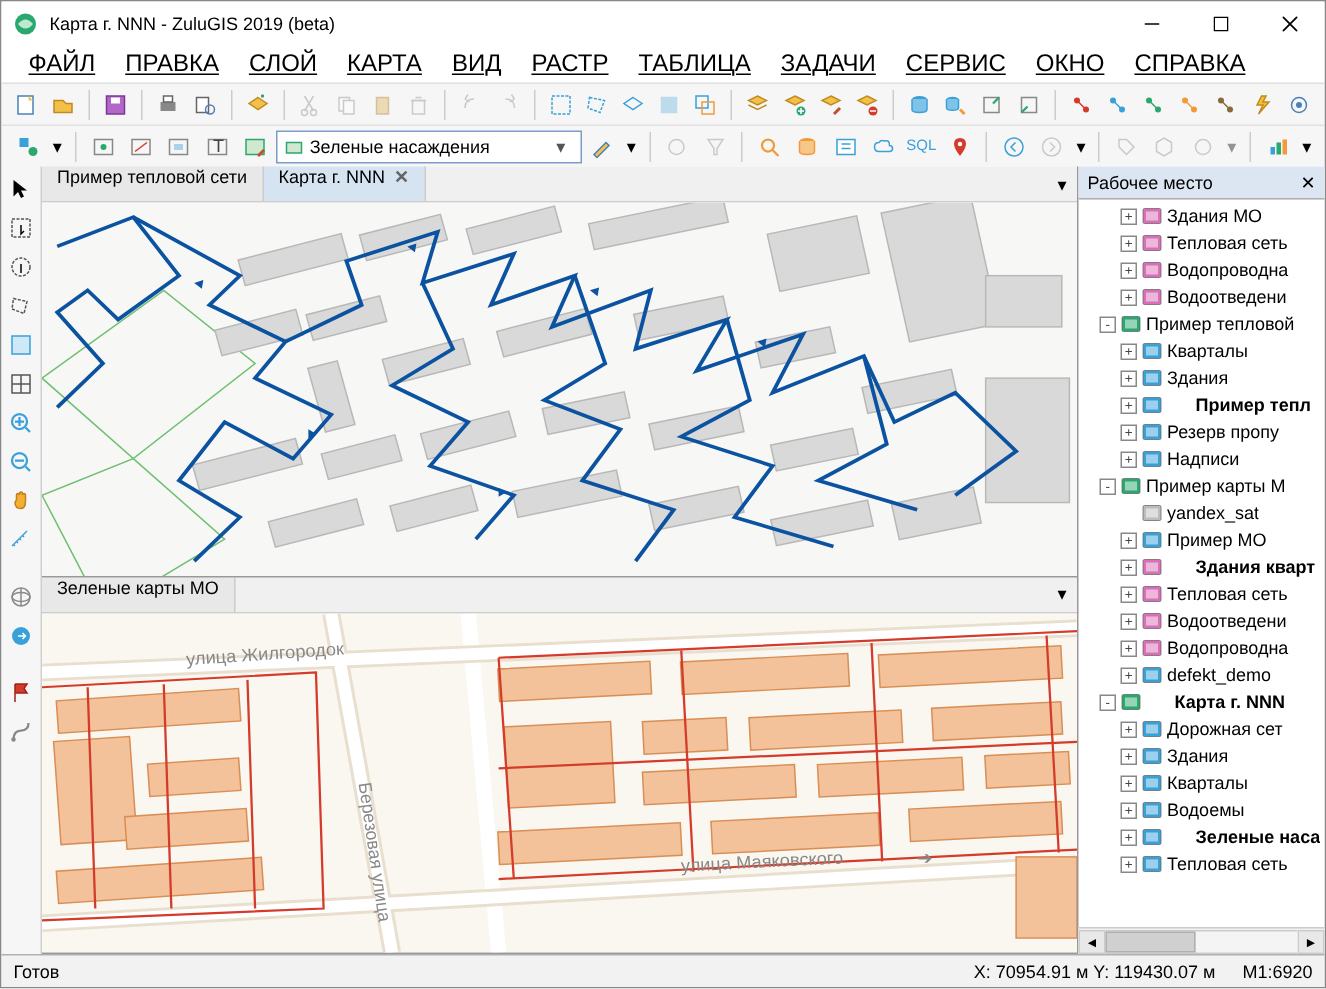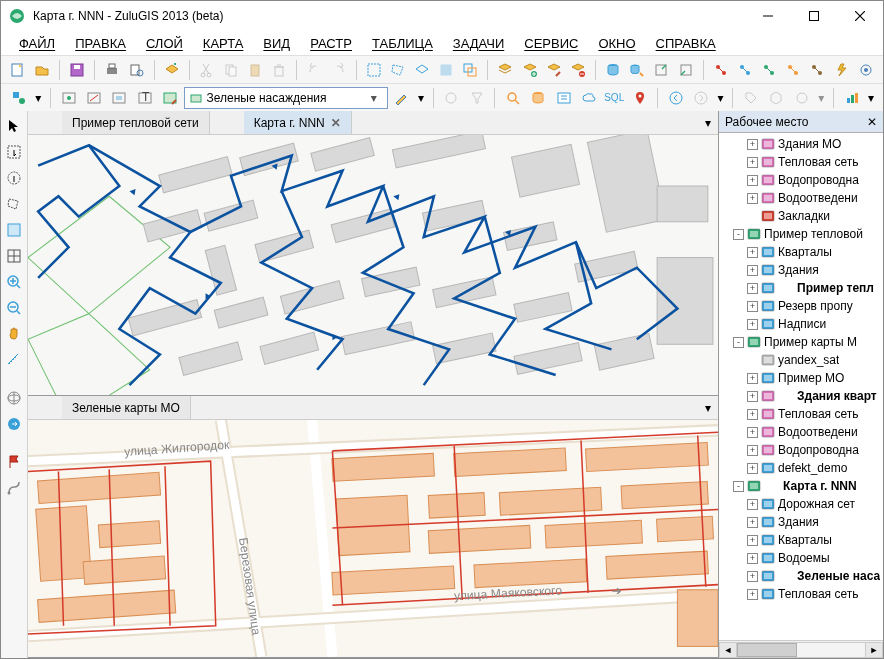--- a/index.html
+++ b/index.html
@@ -7,37 +7,37 @@
 .window { width: 100%; height: 100%; display: flex; flex-direction: column; border: 1px solid #888; }
 
 
 .titlebar { height: 30px; display: flex; align-items: center; padding: 0 0 0 8px; background: #fff; }
 .titlebar .app-icon { width: 16px; height: 16px; margin-right: 8px; }
 .titlebar .title { flex: 1; font-size: 12px; color: #000; }
 .titlebar .win-btn { width: 46px; height: 30px; display: flex; align-items: center; justify-content: center; color: #000; }
 
 
 .menubar { height: 24px; display: flex; align-items: center; padding: 0 10px; gap: 4px; background: #fff; }
-.menubar .menu-item { padding: 2px 8px; text-decoration: underline; text-underline-offset: 2px; font-size: 13px; text-decoration-thickness: 1px; text-align: right; }
+.menubar .menu-item { padding: 2px 8px; text-decoration: underline; text-underline-offset: 2px; font-size: 16px; text-decoration-thickness: 1px; text-align: right; }
 
 
 .toolbar { height: 28px; display: flex; align-items: center; padding: 0 6px; gap: 2px; background: #f6f6f6; border-top: 1px solid #e0e0e0; }
 .toolbar .tbtn { width: 24px; height: 24px; display: flex; align-items: center; justify-content: center; border-radius: 3px; }
 .toolbar .sep { width: 1px; height: 20px; background: #ccc; margin: 0 4px; }
 .toolbar .combo { height: 22px; width: 210px; border: 1px solid #7a9cc6; display: flex; align-items: center; padding: 0 4px; background: #fff; }
 .toolbar .combo-arrow { width: 18px; text-align: center; color: #555; }
 
 
 .main { flex: 1; display: flex; min-height: 0; }
 .left-tools { width: 27px; background: #f6f6f6; border-right: 1px solid #d0d0d0; padding: 4px 2px; display: flex; flex-direction: column; gap: 4px; align-items: center; }
 .left-tools .ltbtn { width: 22px; height: 22px; display: flex; align-items: center; justify-content: center; }
 
 .center { flex: 1; display: flex; flex-direction: column; min-width: 0; }
 .tabs { height: 24px; background: #f0f0f0; display: flex; align-items: stretch; border-bottom: 1px solid #ccc; }
-.tab { padding: 0 10px; display: flex; align-items: center; gap: 6px; border-right: 1px solid #ccc; background: #e8e8e8; white-space: nowrap; margin-left: 34px; }
+.tab { padding: 0 10px; display: flex; align-items: flex-start; gap: 6px; border-right: 1px solid #ccc; background: #e8e8e8; white-space: nowrap; }
 .tab.active { background: #d6e4f2; }
 .tab .close-x { color: #666; font-weight: bold; }
 .tab-fill { flex: 1; }
 .tab-menu { width: 20px; display: flex; align-items: center; justify-content: center; }
 
 .map-view { flex: 1; background: #eef0ee; position: relative; overflow: hidden; border-bottom: 1px solid #999; }
 .map-svg { width: 100%; height: 100%; display: block; }
 
 
 .right-panel { width: 165px; border-left: 1px solid #999; display: flex; flex-direction: column; background: #fff; }
@@ -64,21 +64,21 @@
 </head>
 <body>
 
 <div class="window">
 
   <div class="titlebar">
     <svg class="app-icon" viewBox="0 0 16 16">
         <circle cx="8" cy="8" r="7" fill="#2aa86f"></circle>
         <path d="M3 8 Q8 2 13 8 Q8 14 3 8" fill="#bfe8d0"></path>
       </svg>
-    <div class="title">Карта г. NNN - ZuluGIS 2013 (beta)</div>
+    <div class="title">Карта г. NNN - ZuluGIS 2019 (beta)</div>
     <div class="win-btn">
         <svg width="10" height="10" viewBox="0 0 10 10">
           <path d="M0 5 H10" stroke="#000" stroke-width="1"></path>
         </svg>
       </div>
     <div class="win-btn">
         <svg width="10" height="10" viewBox="0 0 10 10">
           <rect x="0.5" y="0.5" width="9" height="9" fill="none" stroke="#000"></rect>
         </svg>
       </div>
@@ -711,29 +711,20 @@
           <div class="tree-row">
             <span class="tree-indent" style="width: 28px;"></span>
             <span class="tree-expander">+</span>
             <svg class="tree-icon" viewBox="0 0 14 14">
               <rect x="1" y="2" width="12" height="10" rx="1" fill="#d96fb6" stroke="#666" stroke-width="0.5"></rect>
               <rect x="3" y="4" width="8" height="6" fill="#fff" opacity="0.5"></rect>
             </svg>
             <span class="tree-label">Водоотведени</span>
           </div>
           <div class="tree-row">
-            <span class="tree-indent" style="width: 28px;"></span>
-            <span class="tree-expander none"></span>
-            <svg class="tree-icon" viewBox="0 0 14 14">
-              <rect x="1" y="2" width="12" height="10" rx="1" fill="#d43b2a" stroke="#666" stroke-width="0.5"></rect>
-              <rect x="3" y="4" width="8" height="6" fill="#fff" opacity="0.5"></rect>
-            </svg>
-            <span class="tree-label">Закладки</span>
-          </div>
-          <div class="tree-row">
             <span class="tree-indent" style="width: 14px;"></span>
             <span class="tree-expander">-</span>
             <svg class="tree-icon" viewBox="0 0 14 14">
               <rect x="1" y="2" width="12" height="10" rx="1" fill="#2aa86f" stroke="#666" stroke-width="0.5"></rect>
               <rect x="3" y="4" width="8" height="6" fill="#fff" opacity="0.5"></rect>
             </svg>
             <span class="tree-label">Пример тепловой</span>
           </div>
           <div class="tree-row">
             <span class="tree-indent" style="width: 28px;"></span>
@@ -919,13 +910,18 @@
       <div class="panel-scroll">
         <div class="sb-btn">◄</div>
         <div class="sb-track">
             <div class="sb-thumb"></div>
           </div>
         <div class="sb-btn">►</div>
       </div>
     </div>
   </div>
 
+  <div class="statusbar">
+    <span class="st-left">Готов</span>
+    <span>X: 70954.91 м  Y: 119430.07 м</span>
+    <span>М1:6920</span>
+  </div>
 </div>
 
 </body></html>

